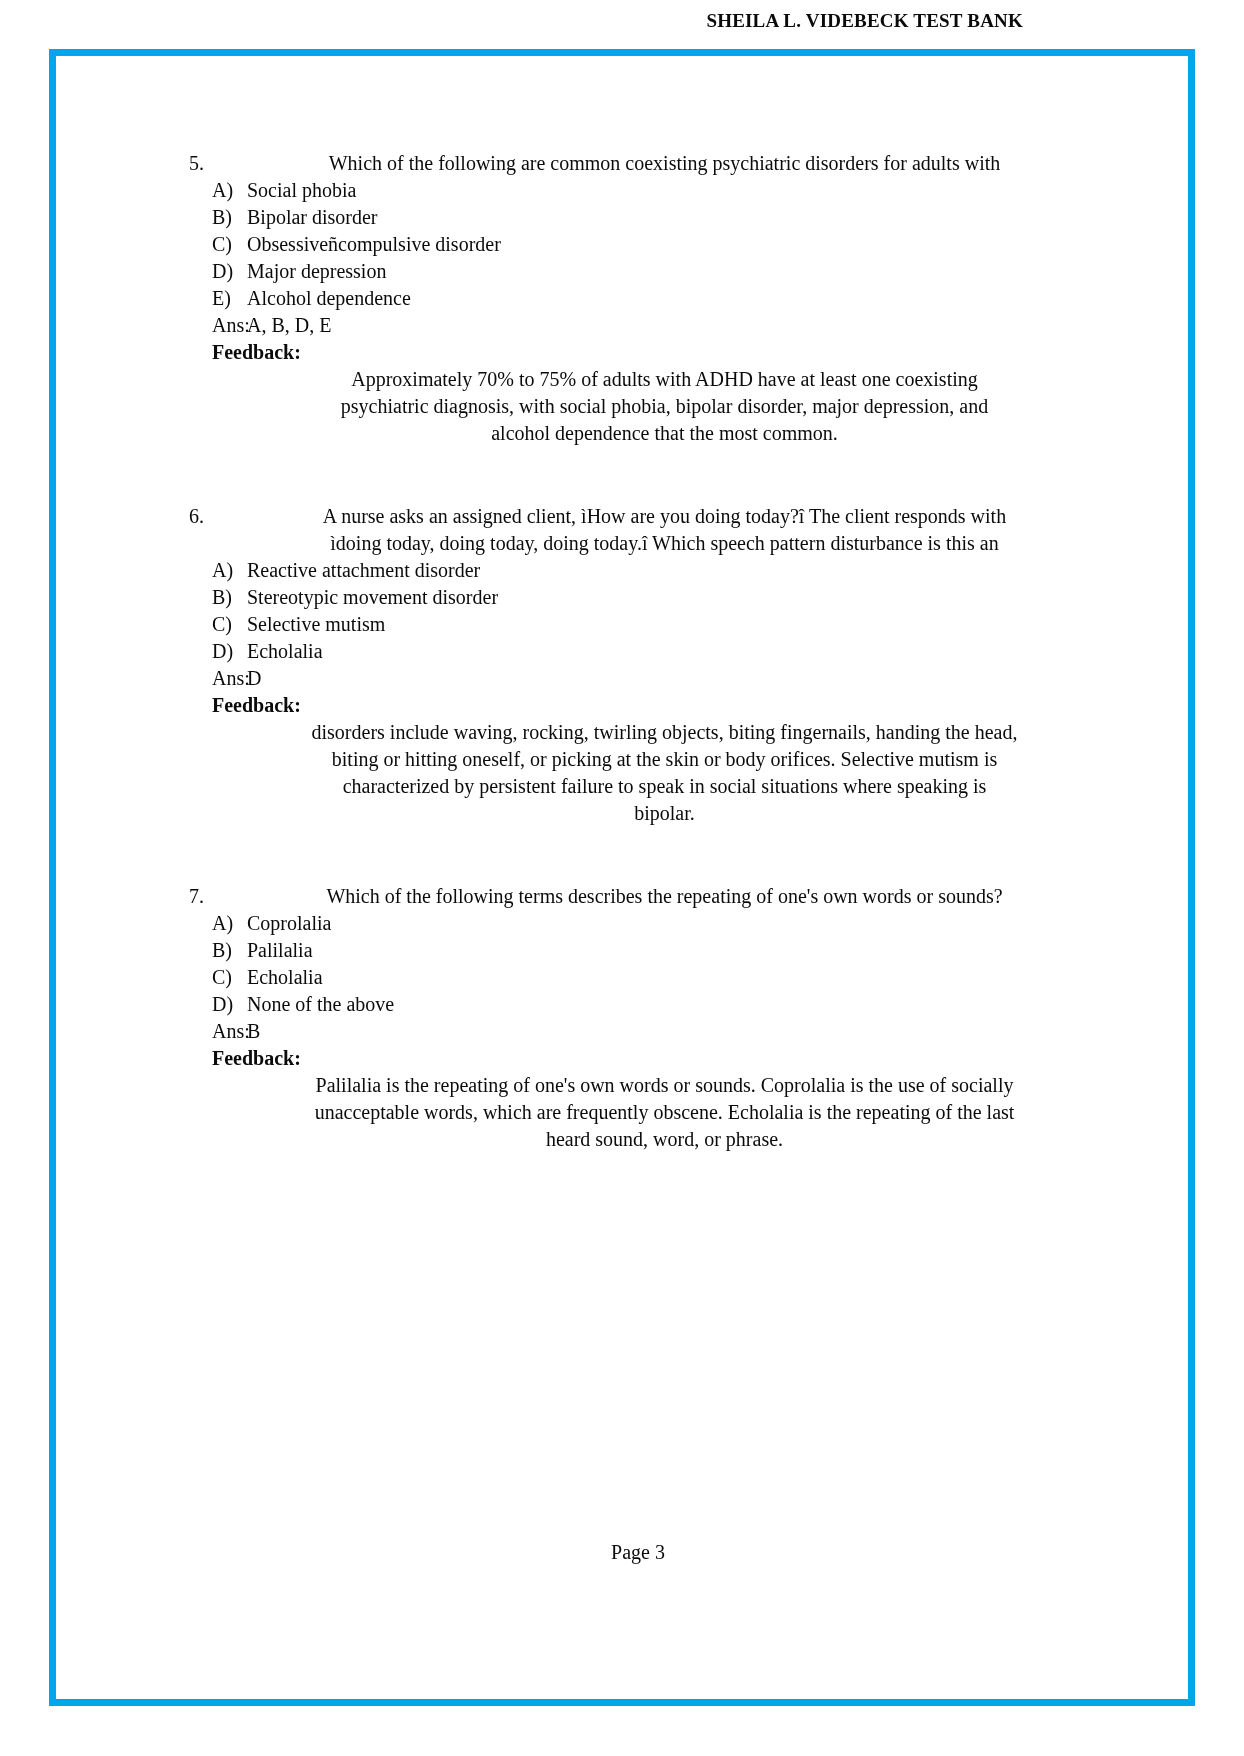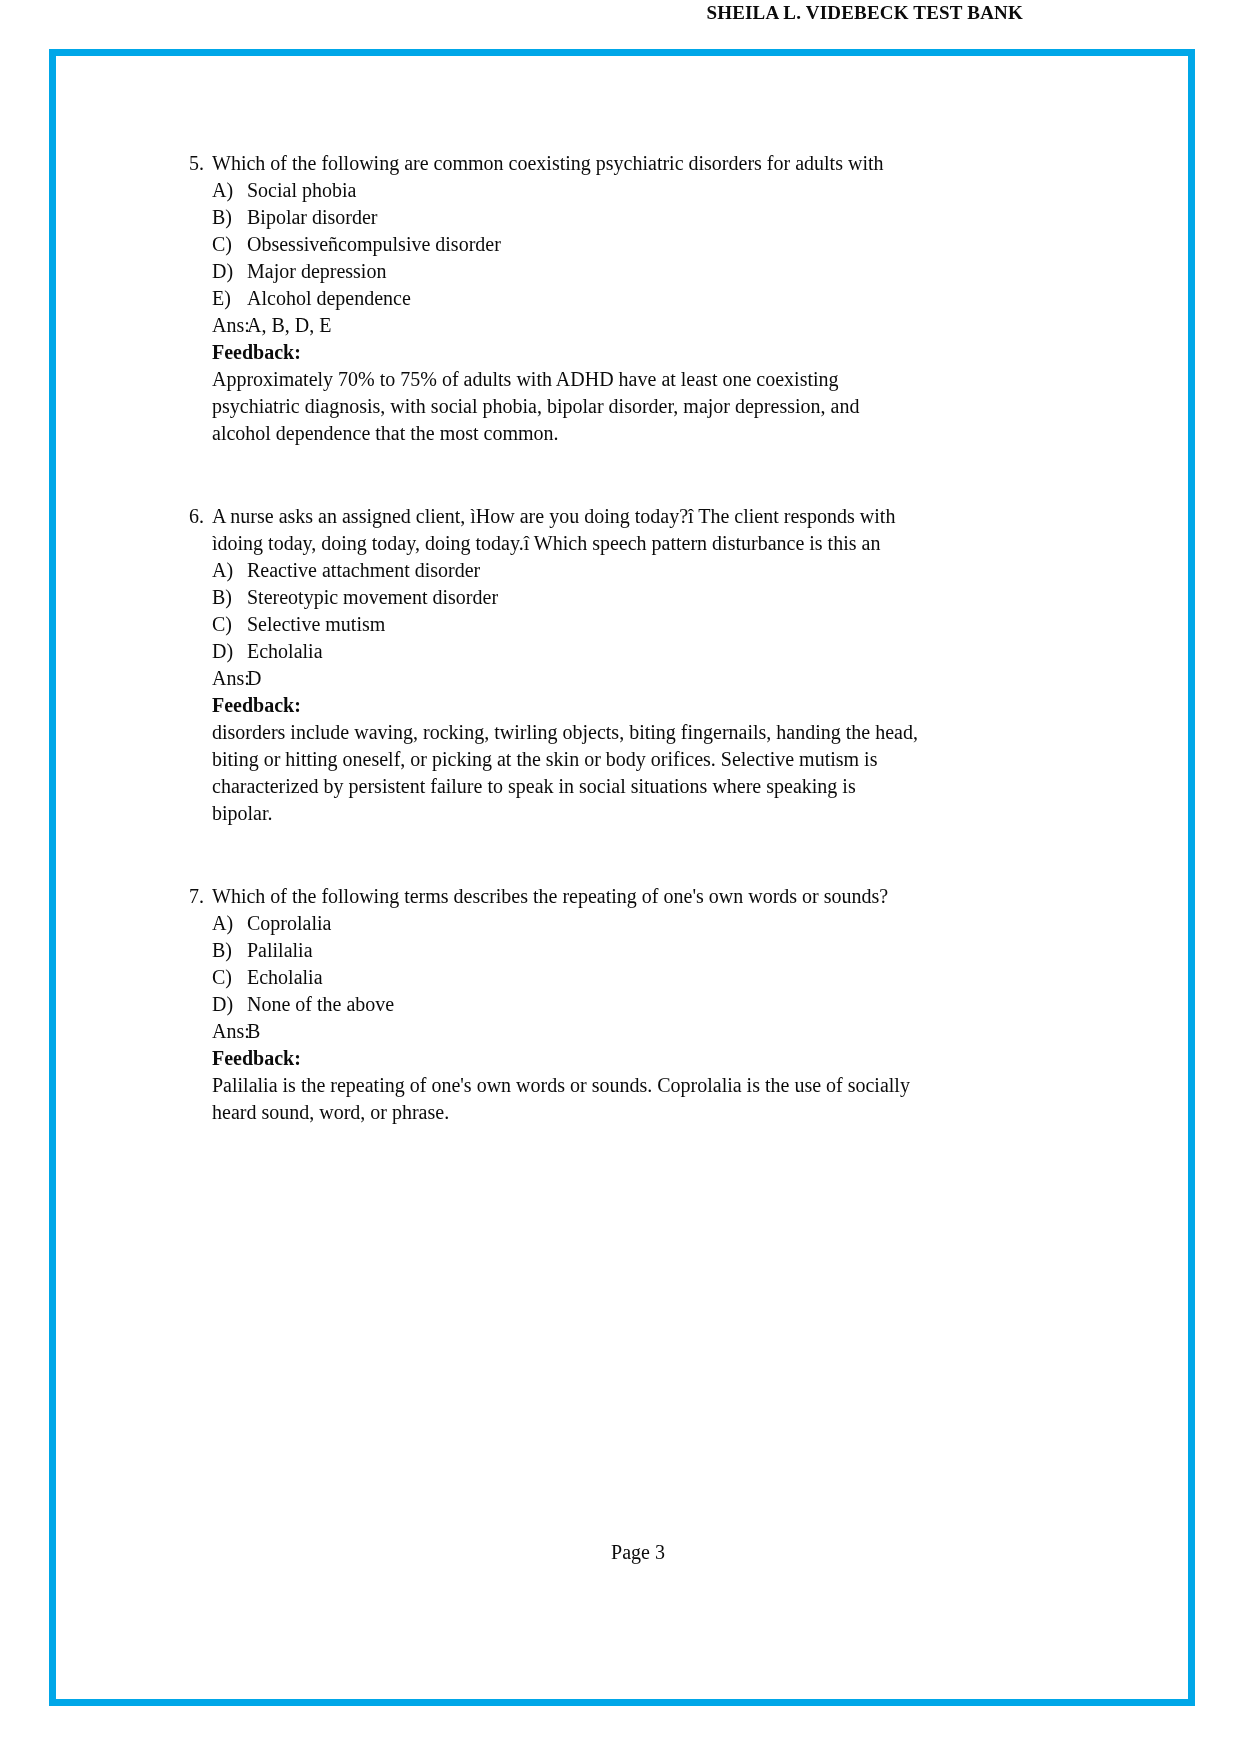--- a/index.html
+++ b/index.html
@@ -6,21 +6,21 @@
   body {
     width: 1244px; height: 1756px;
     background: #ffffff;
     position: relative;
     font-family: "Liberation Serif", serif;
     color: #0b0b0b;
     overflow: hidden;
   }
   .header {
     position: absolute;
-    top: 2px; left: 0;
+    top: 10px; left: 0;
     width: 1023px;
     text-align: right;
     font-weight: 700;
     font-size: 19px;
     letter-spacing: 0.2px;
     white-space: nowrap;
   }
   .border-box {
     position: absolute;
     left: 49px; top: 49px;
@@ -30,21 +30,21 @@
   }
   .content {
     position: absolute;
     left: 212px; top: 150px;
     width: 905px;
     font-size: 20px;
     line-height: 27px;
   }
   .question { position: relative; margin-bottom: 56px; }
   .qnum { position: absolute; left: -23px; top: 0; }
-  .tline { white-space: nowrap; }
+  .tline { white-space: nowrap; text-align: center; }
   .option, .ans-line { position: relative; padding-left: 35px; }
   .letter { position: absolute; left: 0; top: 0; }
   .fb-label { font-weight: 700; }
   .footer {
     position: absolute;
     top: 1541px; left: 16px;
     width: 1244px;
     text-align: center;
     font-size: 20px;
   }
@@ -178,20 +178,21 @@
   </div>
 </div>
     <div class="ans-line">
       <span class="letter">Ans:</span>
       <span>B</span>
     </div>
     <div class="fb-label">Feedback:</div>
     <div class="fb-text">
   <div class="tline">Palilalia is the repeating of one's own words or sounds. Coprolalia is the use of socially</div>
 
+  <div class="tline">unacceptable words, which are frequently obscene. Echolalia is the repeating of the last</div>
 
   <div class="tline">heard sound, word, or phrase.</div>
 </div>
   </div>
 </div>
 
 <div class="footer">
   <span>Page 3</span>
 </div>
 

